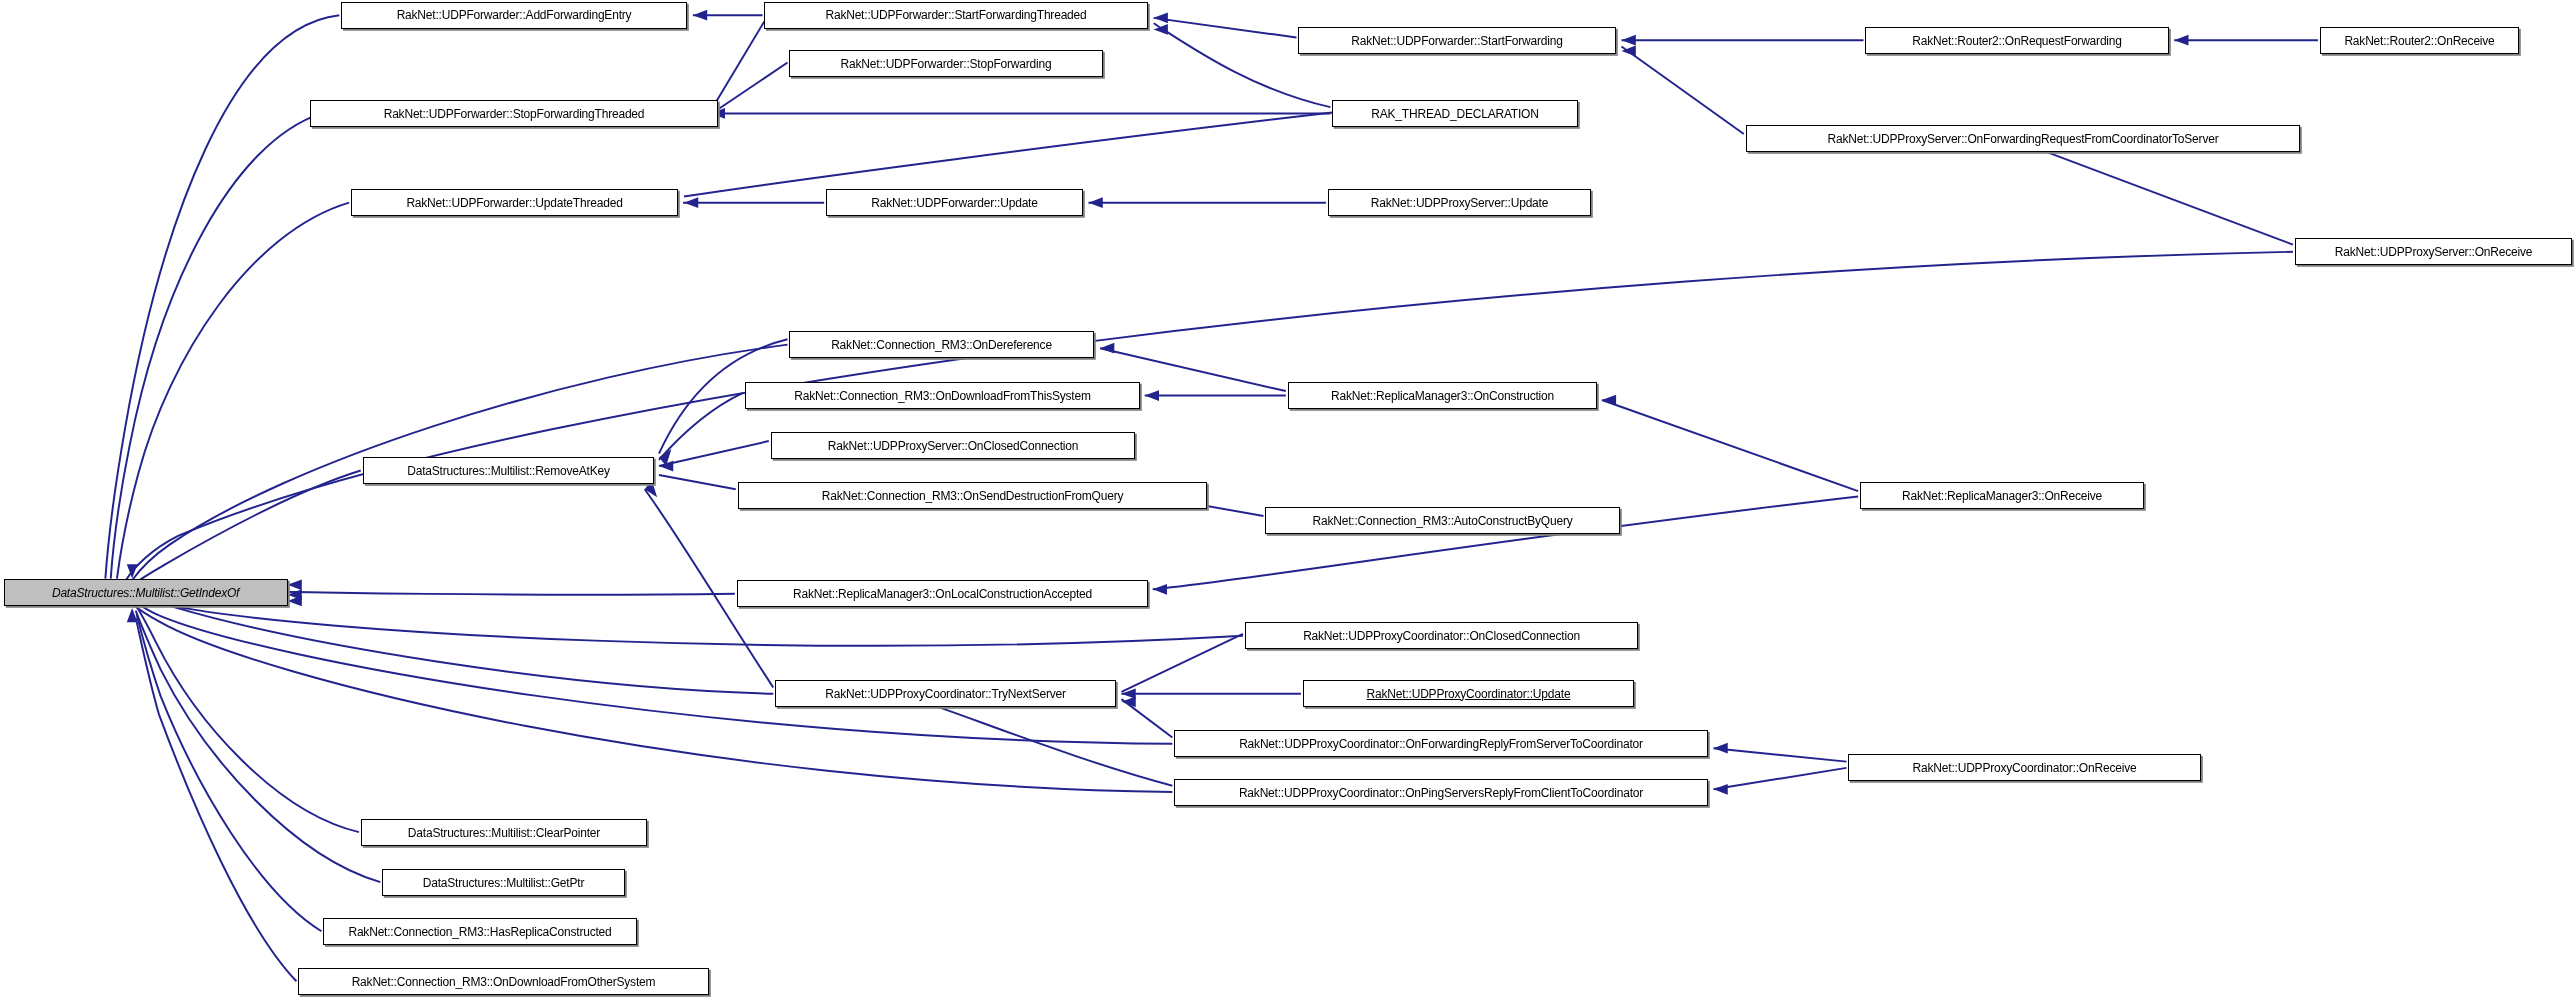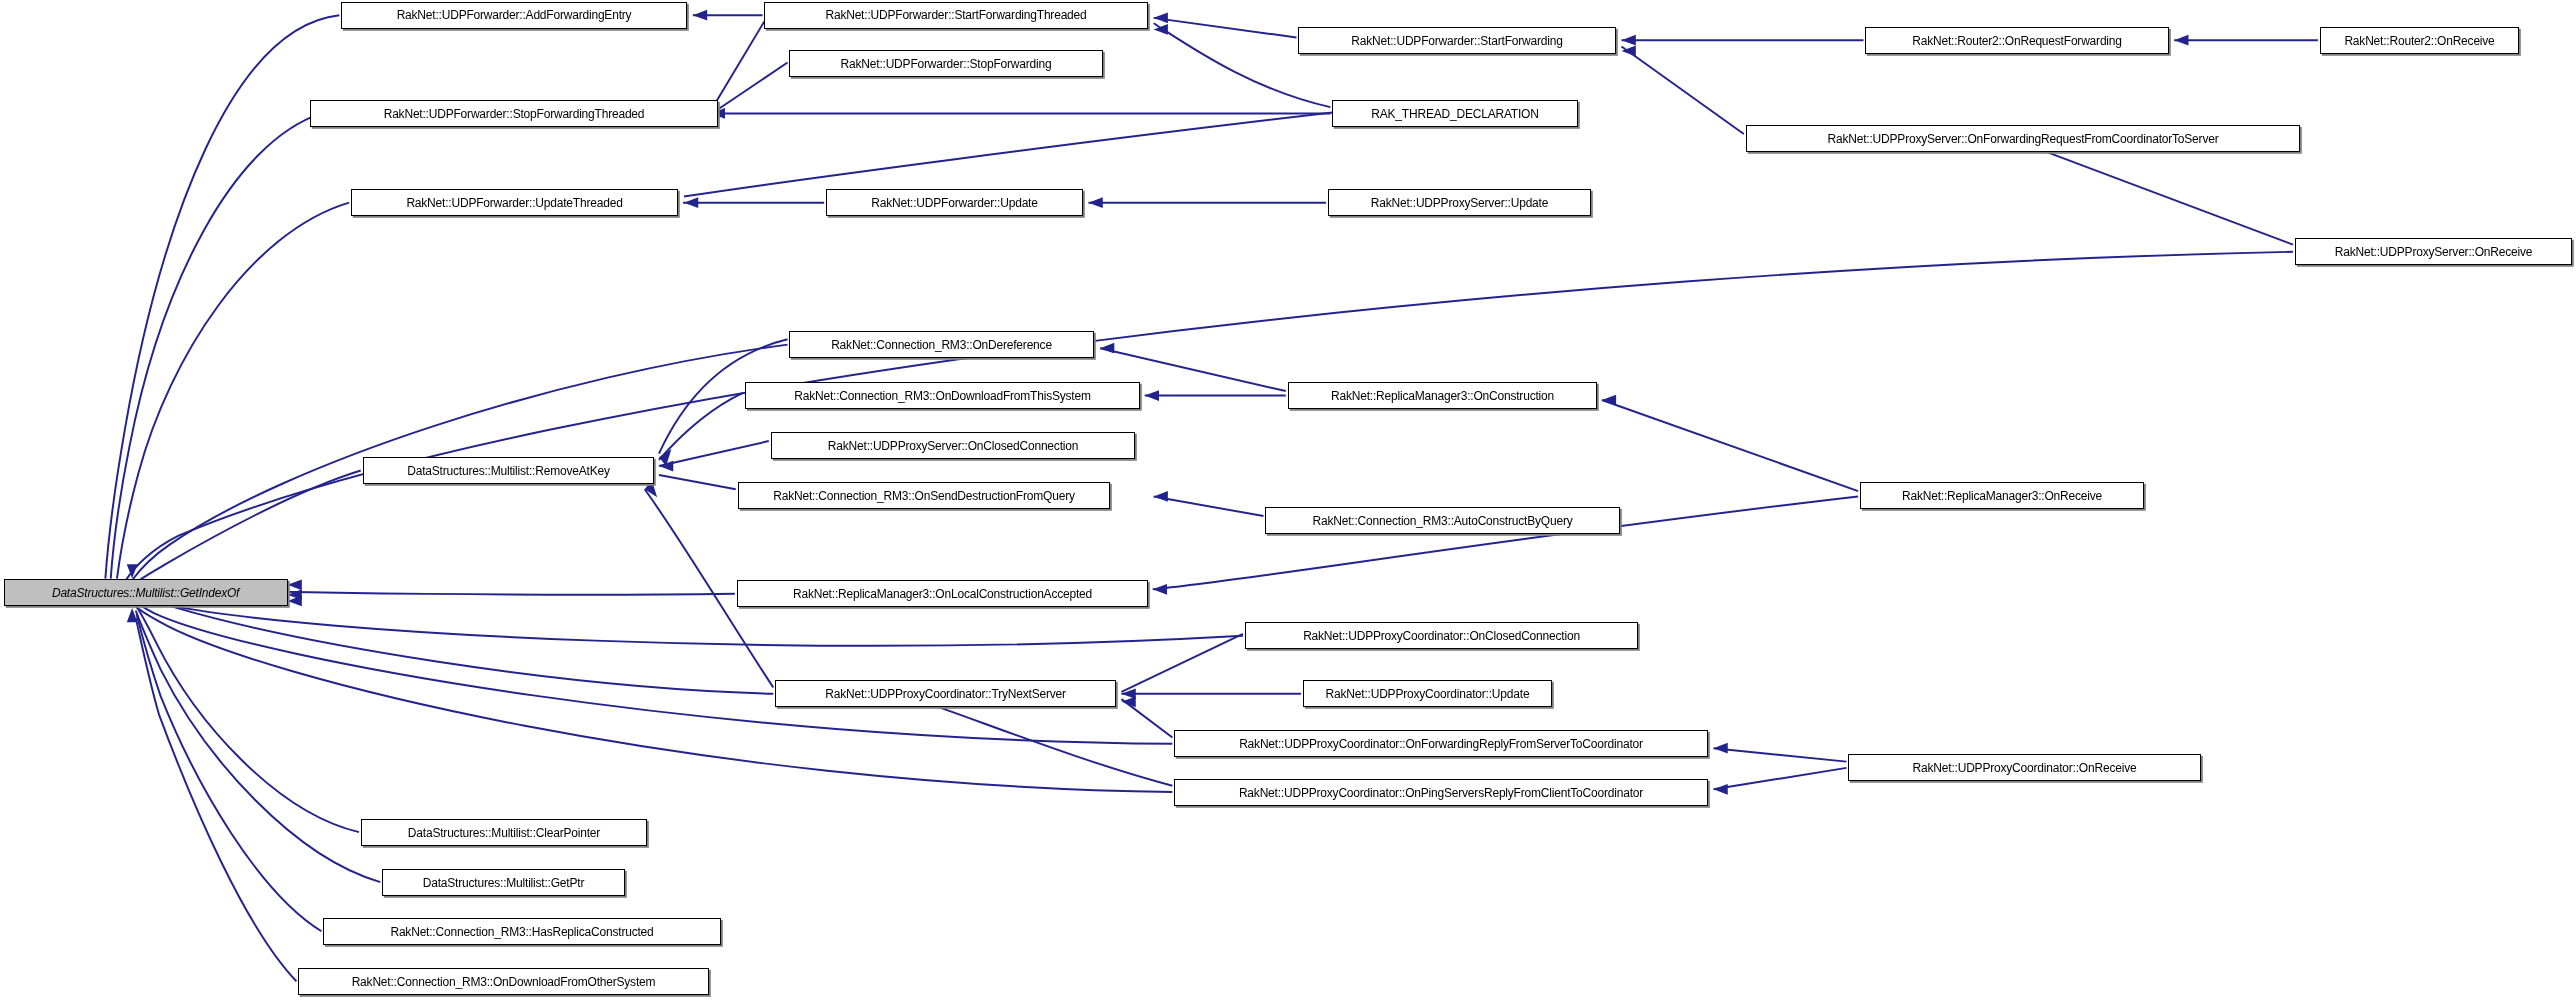--- a/index.html
+++ b/index.html
@@ -194,57 +194,57 @@
       </div>
       <div class="node" style="left: 1288px; top: 382px; width: 309px;">
         <span class="node-label">RakNet::ReplicaManager3::OnConstruction</span>
       </div>
       <div class="node" style="left: 771px; top: 432px; width: 364px;">
         <span class="node-label">RakNet::UDPProxyServer::OnClosedConnection</span>
       </div>
       <div class="node" style="left: 363px; top: 457px; width: 291px;">
         <span class="node-label">DataStructures::Multilist::RemoveAtKey</span>
       </div>
-      <div class="node" style="left: 738px; top: 482px; width: 372px;">
+      <div class="node" style="left: 738px; top: 482px; width: 469px;">
         <span class="node-label">RakNet::Connection_RM3::OnSendDestructionFromQuery</span>
       </div>
       <div class="node" style="left: 1860px; top: 482px; width: 284px;">
         <span class="node-label">RakNet::ReplicaManager3::OnReceive</span>
       </div>
       <div class="node" style="left: 1265px; top: 507px; width: 355px;">
         <span class="node-label">RakNet::Connection_RM3::AutoConstructByQuery</span>
       </div>
       <div class="node" style="left: 737px; top: 580px; width: 411px;">
         <span class="node-label">RakNet::ReplicaManager3::OnLocalConstructionAccepted</span>
       </div>
       <div class="node" style="left: 1245px; top: 622px; width: 393px;">
         <span class="node-label">RakNet::UDPProxyCoordinator::OnClosedConnection</span>
       </div>
       <div class="node" style="left: 775px; top: 680px; width: 341px;">
         <span class="node-label">RakNet::UDPProxyCoordinator::TryNextServer</span>
       </div>
-      <div class="node" style="left: 1303px; top: 680px; width: 249px;">
+      <div class="node" style="left: 1303px; top: 680px; width: 331px; text-decoration: underline;">
         <span class="node-label">RakNet::UDPProxyCoordinator::Update</span>
       </div>
       <div class="node" style="left: 1174px; top: 730px; width: 534px;">
         <span class="node-label">RakNet::UDPProxyCoordinator::OnForwardingReplyFromServerToCoordinator</span>
       </div>
       <div class="node" style="left: 1848px; top: 754px; width: 353px;">
         <span class="node-label">RakNet::UDPProxyCoordinator::OnReceive</span>
       </div>
       <div class="node" style="left: 1174px; top: 779px; width: 534px;">
         <span class="node-label">RakNet::UDPProxyCoordinator::OnPingServersReplyFromClientToCoordinator</span>
       </div>
       <div class="node" style="left: 361px; top: 819px; width: 286px;">
         <span class="node-label">DataStructures::Multilist::ClearPointer</span>
       </div>
       <div class="node" style="left: 382px; top: 869px; width: 243px;">
         <span class="node-label">DataStructures::Multilist::GetPtr</span>
       </div>
-      <div class="node" style="left: 323px; top: 918px; width: 398px; justify-content: center;">
+      <div class="node" style="left: 323px; top: 918px; width: 314px; justify-content: center;">
         <span class="node-label">RakNet::Connection_RM3::HasReplicaConstructed</span>
       </div>
       <div class="node" style="left: 298px; top: 968px; width: 411px;">
         <span class="node-label">RakNet::Connection_RM3::OnDownloadFromOtherSystem</span>
       </div>
     </div>
 </div>
 
 
 </body></html>

